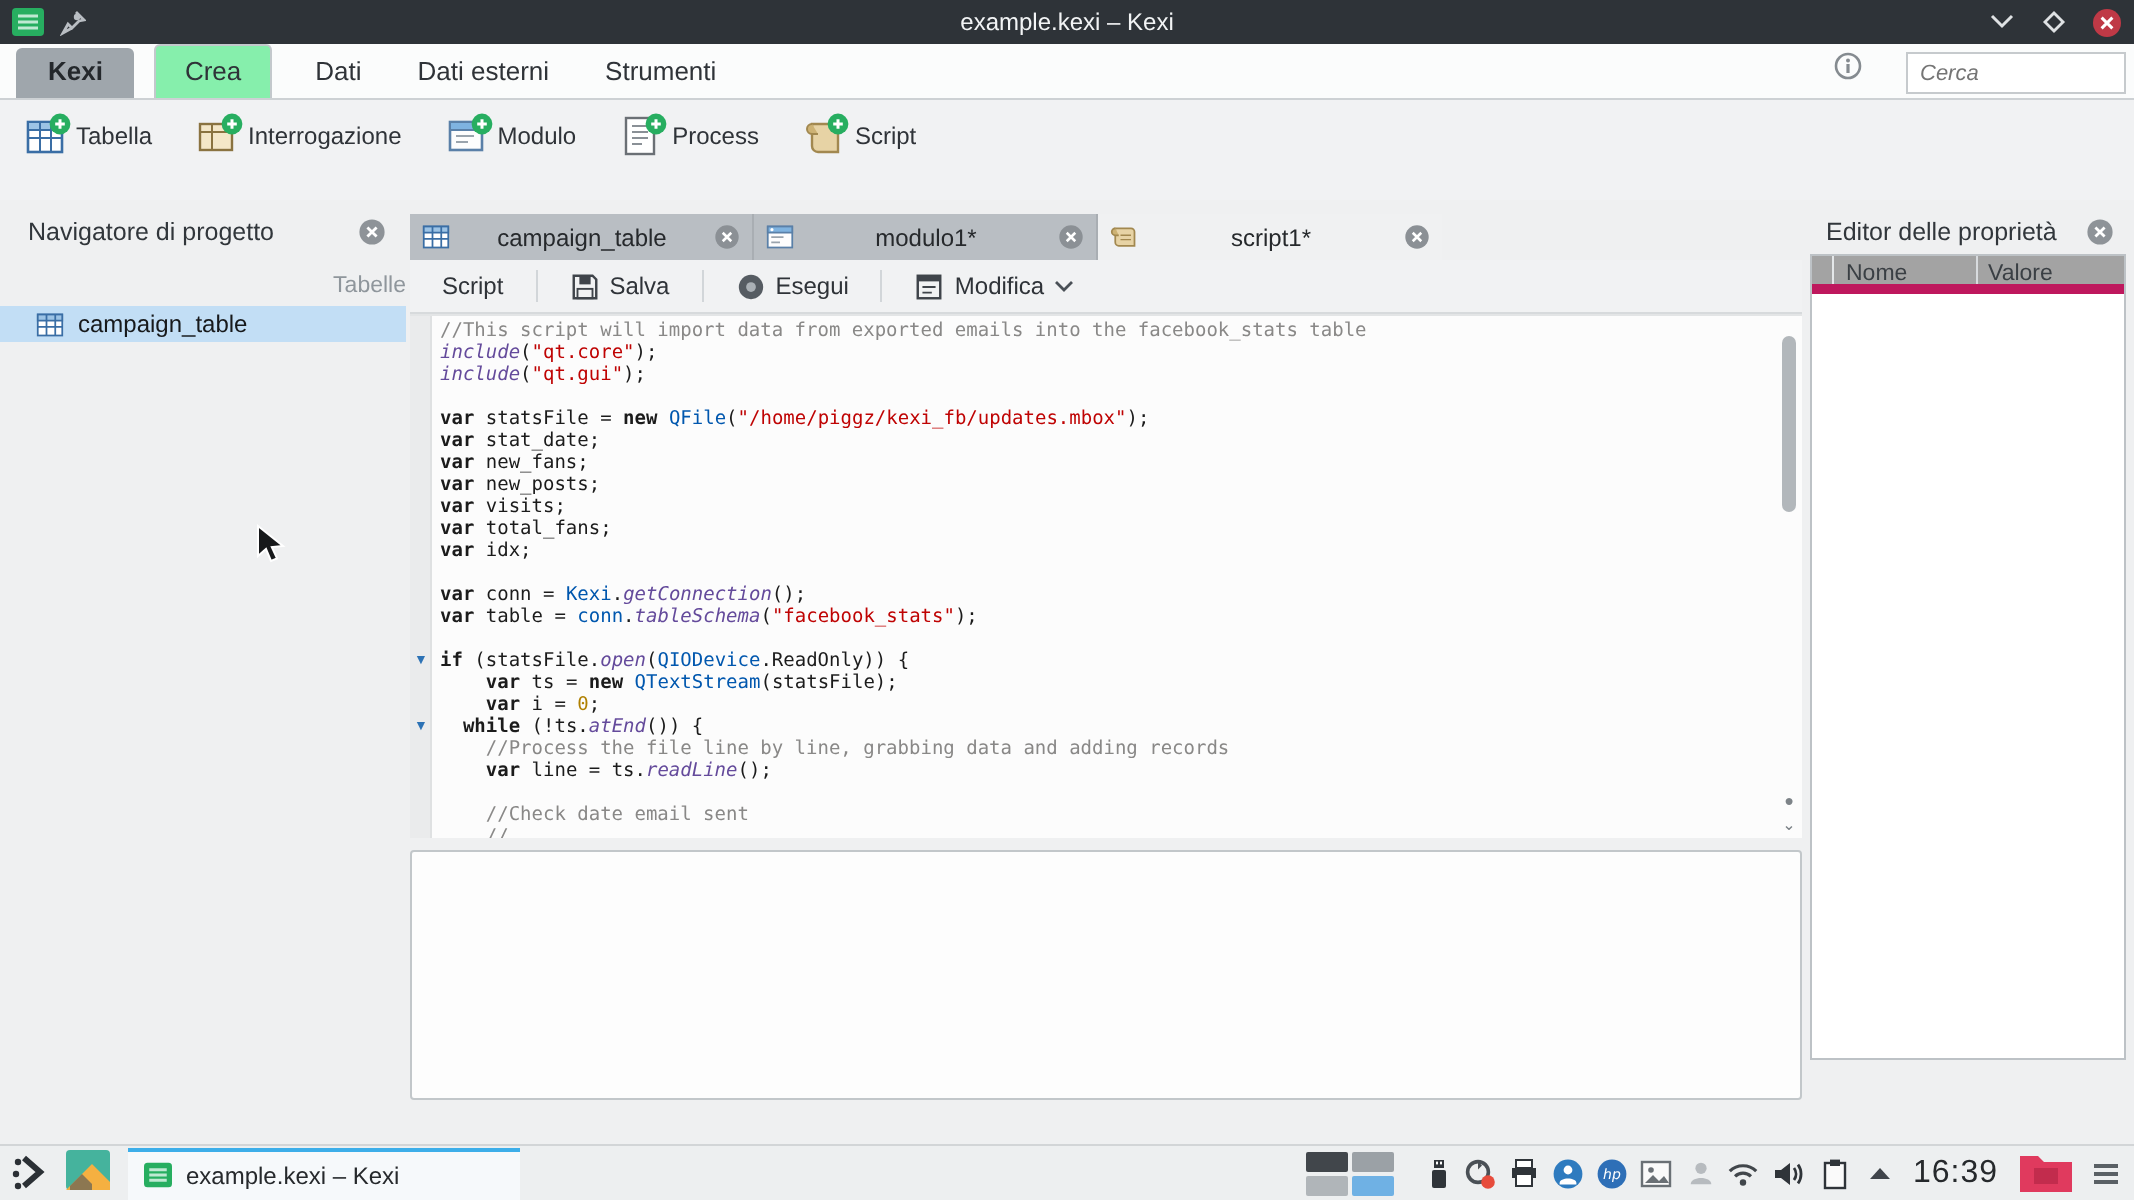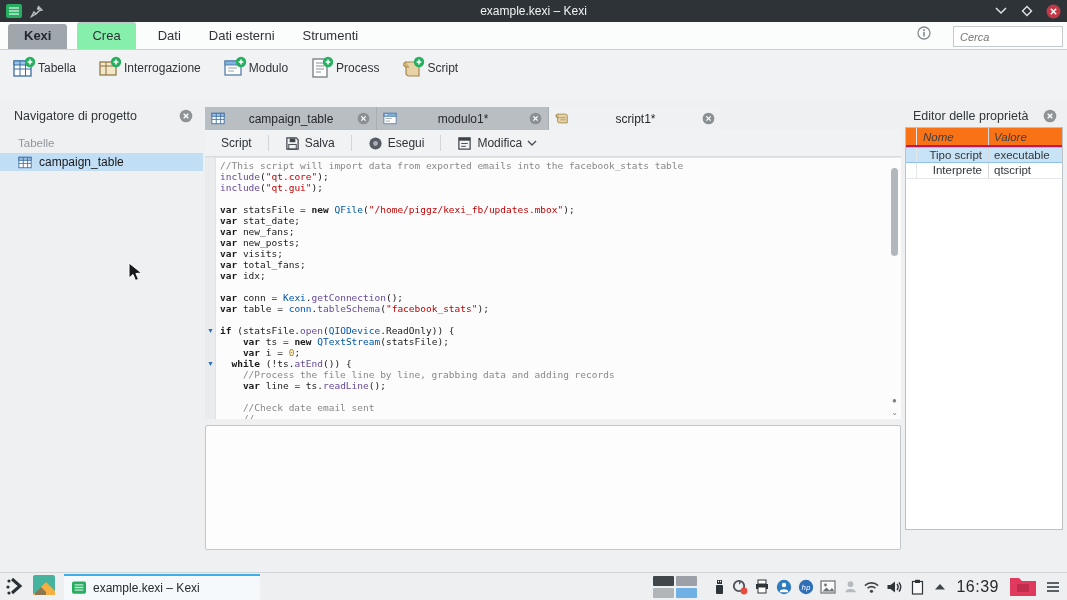--- a/index.html
+++ b/index.html
@@ -24,21 +24,21 @@
   
   .ribbon { height:50px; background:#f1f2f3; display:flex; align-items:flex-start; padding:4px 6px 0; gap:8px; }
   .ribbon-item { display:flex; flex-direction:row; align-items:center; gap:2px; padding:2px 6px; cursor:default; }
   .ribbon-item .ric { width:24px; height:24px; position:relative; }
   .ribbon-item .rlabel { font-size:12px; color:#2f3338; white-space:nowrap; }
 
   
   .workspace { position:absolute; top:100px; left:0; right:0; bottom:28px; background:#eff0f1; display:flex; }
 
   
-  .sidebar { width:203px; flex:none; position:relative; }
+  .sidebar { width:203px; flex:none; position:relative;text-align:right; }
   .panel-head { display:flex; align-items:center; justify-content:space-between; padding:9px 10px 6px 14px; }
   .panel-title { font-size:12.5px; color:#31363b; }
   .side-section { font-size:11.5px; color:#8f969c; padding:8px 0 4px 18px; }
   .side-item { display:flex; align-items:center; gap:7px; height:18px; padding-left:18px; font-size:12px; color:#17191b; }
   .side-item.sel { background:#c2def5; }
 
   
   .central { width:700px; flex:none; display:flex; flex-direction:column; padding:7px 2px 0 2px; }
   .doc-tabs { display:flex; height:23px; flex:none; }
   .doc-tab { width:172px; display:flex; align-items:center; background:#b9bec3; border-right:1px solid #a9aeb3; padding:0 6px; cursor:default; }
@@ -50,37 +50,37 @@
 
   
   .editor { height:262px; flex:none; background:#fcfcfc; position:relative; border-top:1px solid #e3e5e6; overflow:hidden; }
   .gutter { position:absolute; left:0; top:0; bottom:0; width:11px; background:#eaebec; border-right:1px solid #dfe1e2; }
   .fold { position:absolute; left:0px; width:11px; text-align:center; font-size:7px; color:#2c72b5; line-height:11px; }
   .code { position:absolute; left:15px; top:2px; right:14px; font-family:"DejaVu Sans Mono","Liberation Mono",monospace; font-size:9.5px; line-height:11px; white-space:pre; }
   .code .kw { font-weight:bold; color:#1b1b1b; }
   .code .str { color:#bf0303; }
   .code .com { color:#898887; }
   .code .cls { color:#0057ae; }
-  .code .fn { color:#644a9b; }
+  .code .fn { color:#644a9b;font-style:italic; }
   .code .num { color:#b08000; }
   .code .pl { color:#1b1b1b; }
   .vscroll { position:absolute; right:1px; top:2px; bottom:2px; width:11px; }
   .vscroll .handle { position:absolute; top:8px; left:2px; width:7px; height:88px; background:#b2b7bb; border-radius:4px; }
   .vscroll .arr { position:absolute; left:0; width:11px; text-align:center; font-size:8px; color:#7d8388; }
 
   
   .console { height:125px; flex:none; margin-top:6px; background:#fdfdfd; border:1px solid #c2c7ca; border-radius:2px; }
 
   
   .props { flex:1; position:relative; padding:0 4px 0 2px; }
   .props .panel-head { padding:9px 6px 4px 8px; }
   .prop-tab { display:inline-block; margin-left:3px; background:#fbfbfb; border:1px solid #bdc2c6; border-bottom:none; border-radius:3px 3px 0 0; padding:3px 12px 4px; font-size:12px; color:#2f3338; position:relative; z-index:2; top:1px; }
   .prop-table { border:1px solid #bdc2c6; background:#ffffff; height:403px; overflow:hidden; }
   .prop-row { display:flex; height:16px; line-height:15px; font-size:11.5px; border-bottom:1px solid #e4e7e9; }
-  .prop-row.header { background:#f97316; border-bottom:2px solid #be185d; height:19px; line-height:18px; color:#3a3f44;font-style:italic; }
+  .prop-row.header { background:#a3a3a3; border-bottom:5px solid #be185d; height:19px; line-height:18px; color:#3a3f44; }
   .prop-row .stub { width:11px; flex:none; border-right:1px solid #e4e7e9; }
   .prop-row .c-name { width:72px; flex:none; border-right:1px solid #d8dbde; padding-right:6px; text-align:right; overflow:hidden; white-space:nowrap; }
   .prop-row.header .c-name { text-align:left; padding-left:6px; }
   .prop-row .c-value { flex:1; padding-left:5px; overflow:hidden; white-space:nowrap; }
   .prop-row.sel { background:#c9e3f6; border-top:1px solid #8fc3ea; border-bottom:1px solid #8fc3ea; }
 
   
   .taskbar { position:absolute; left:0; bottom:0; right:0; height:28px; background:#edeff0; border-top:1px solid #d2d5d7; display:flex; align-items:center; padding:0 4px; gap:4px; }
   .task-btn { height:26px; width:196px; display:flex; align-items:center; gap:7px; padding:0 8px; border-top:2px solid #3daee9; background:#f6f9fb; font-size:12px; color:#26292c; }
   .pager { display:grid; grid-template-columns:21px 21px; grid-template-rows:10px 10px; gap:2px; margin-left:auto; margin-right:8px; }
@@ -354,32 +354,20 @@
             <path d="M4.7 4.7l4.6 4.6M9.3 4.7l-4.6 4.6" stroke="#fff" stroke-width="1.4"></path>
           </svg>
       </span>
     </div>
     <div class="prop-table">
       <div class="prop-row header">
         <div class="stub"></div>
         <div class="c-name">Nome</div>
         <div class="c-value">Valore</div>
       </div>
-      <div id="prop-rows">
-          <div class="prop-row sel">
-            <div class="stub"></div>
-            <div class="c-name">Tipo script</div>
-            <div class="c-value">executable</div>
-          </div>
-          <div class="prop-row">
-            <div class="stub"></div>
-            <div class="c-name">Interprete</div>
-            <div class="c-value">qtscript</div>
-          </div>
-        </div>
     </div>
   </div>
 </div>
 
 <div class="taskbar">
   <span class="ticon" style="width:24px;height:24px;">
     <svg width="22" height="22" viewBox="0 0 22 22">
         <path d="M8 4l8 7-8 7" fill="none" stroke="#2b3035" stroke-width="3"></path>
         <circle cx="5" cy="6" r="1.6" fill="#2b3035"></circle>
         <circle cx="4" cy="12" r="1.6" fill="#2b3035"></circle>

